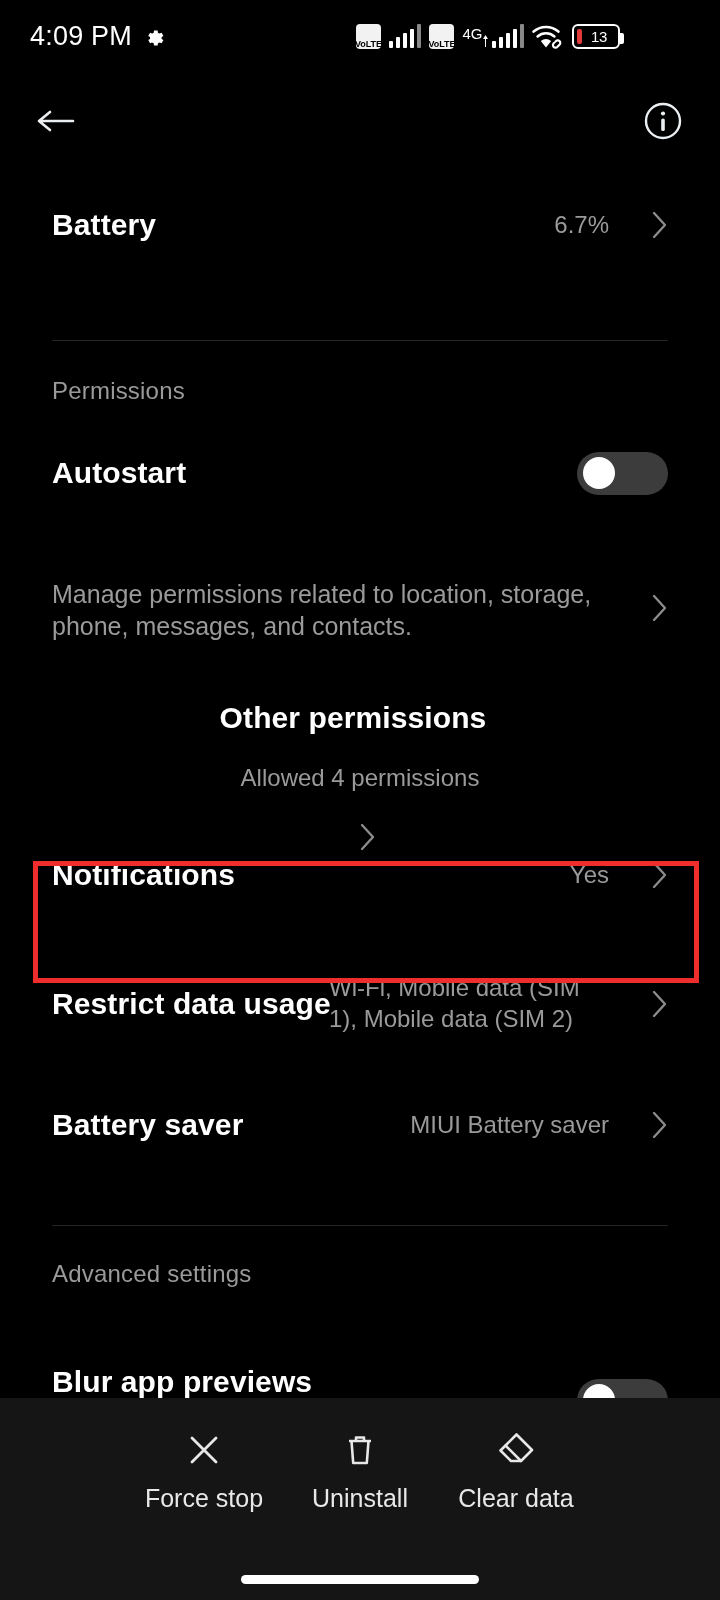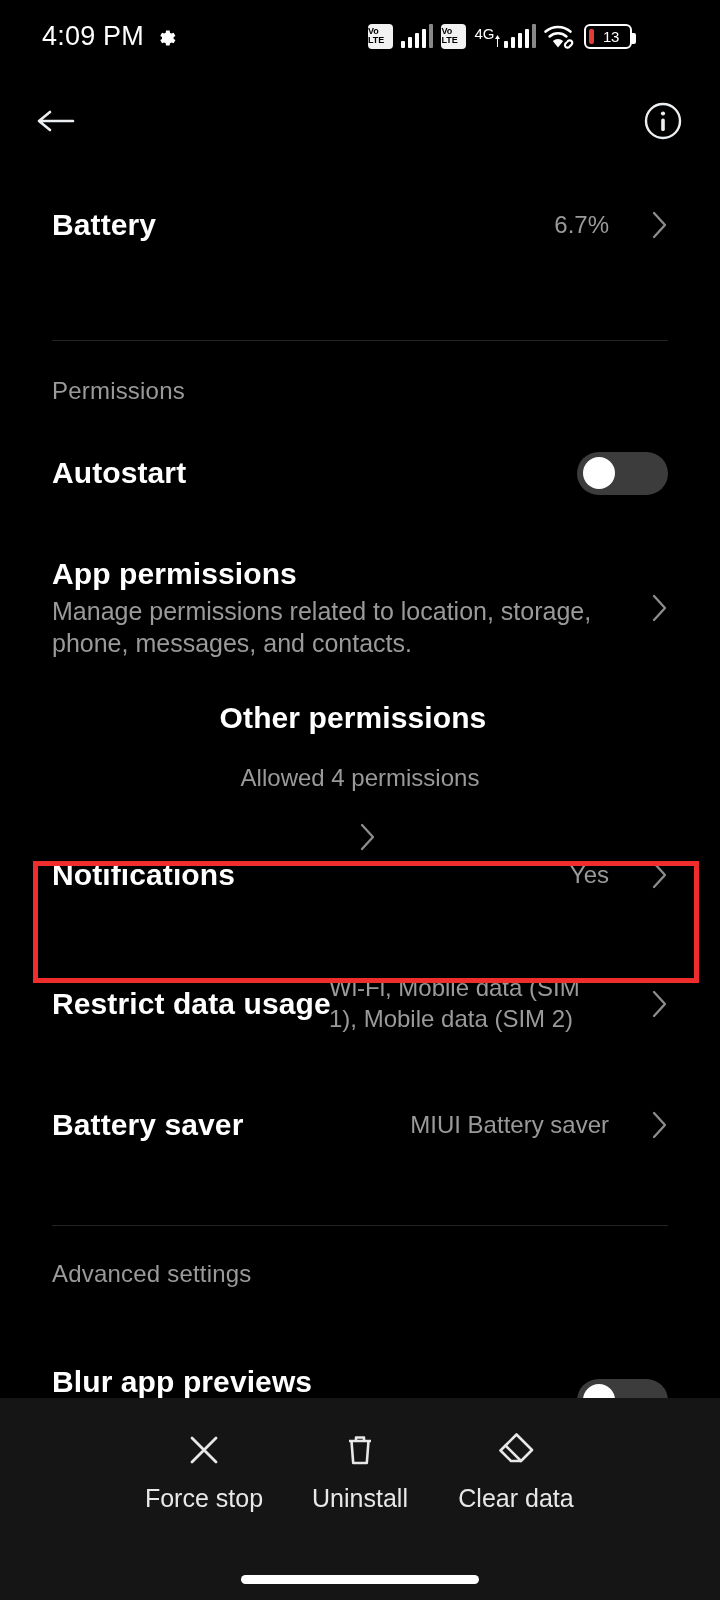--- a/index.html
+++ b/index.html
@@ -9,30 +9,29 @@
     font-family:"Liberation Sans", sans-serif;
     overflow:hidden;
   }
   #screen { position:relative; width:720px; height:1600px; background:#000; }
 
   
   .statusbar {
     position:absolute; top:0; left:0; width:644px; height:72px;
     display:flex; align-items:center; justify-content:space-between;
     padding:0 24px 0 30px;
-    margin-left:12px;
   }
   .sb-left { display:flex; align-items:center; gap:11px; }
   .sb-clock { color:#fff; font-size:27px; font-weight:400; letter-spacing:.2px; }
   .gear-ic { width:22px; height:22px; display:block; }
   .sb-right { display:flex; align-items:center; gap:8px; }
   .volte {
     background:#f2f2f2; color:#000; border-radius:4px;
-    width:25px; height:25px; display:flex; flex-direction:column;
-    align-items:flex-start; justify-content:center; line-height:1;
+    width:25px; height:25px; display:flex; flex-direction:row;
+    align-items:flex-end; justify-content:center; line-height:1;
   }
   .volte b { font-size:9px; font-weight:700; }
   .volte i { font-size:9px; font-weight:700; font-style:normal; }
   .bars { display:flex; align-items:flex-end; gap:2.5px; height:24px; }
   .bars span { width:4.5px; background:#fff; border-radius:1px; }
   .bars .b1{height:7px;} .bars .b2{height:11px;} .bars .b3{height:15px;}
   .bars .b4{height:19px;} .bars .b5{height:24px; background:#888;}
   .fourg { display:flex; align-items:flex-end; gap:0; }
   .fourg .g { color:#fff; font-size:15px; margin-bottom:7px; line-height:1; }
   .updown { width:9px; height:13px; margin-bottom:1px; }
@@ -210,21 +209,20 @@
       </div>
       <div class="toggle off">
         <span class="knob"></span>
       </div>
     </div>
 
     <div style="height:22px;"></div>
 
     <div class="row" style="height:130px; align-items:center;">
       <div class="row-txt">
-        <div class="title">App permissions</div>
         <div class="subtitle">Manage permissions related to location, storage, phone, messages, and contacts.</div>
       </div>
       <svg class="chev" viewBox="0 0 17 30">
         <path fill="none" stroke="#8d8d8d" stroke-width="2.3" stroke-linecap="round" stroke-linejoin="round" d="M3 3l11 12L3 27"></path>
       </svg>
     </div>
 
     <div style="height:28px;"></div>
 
     <div class="row" style="height:78px;flex-direction:column;">

